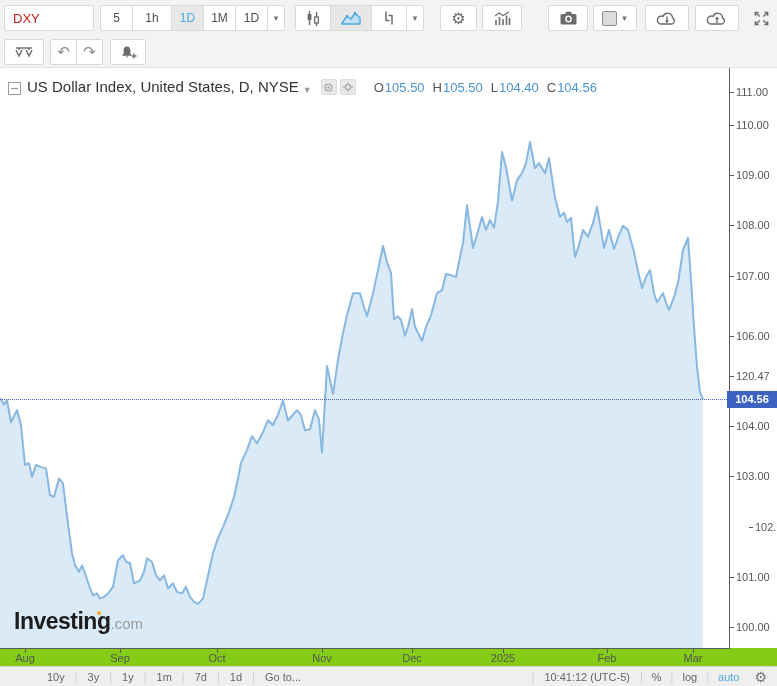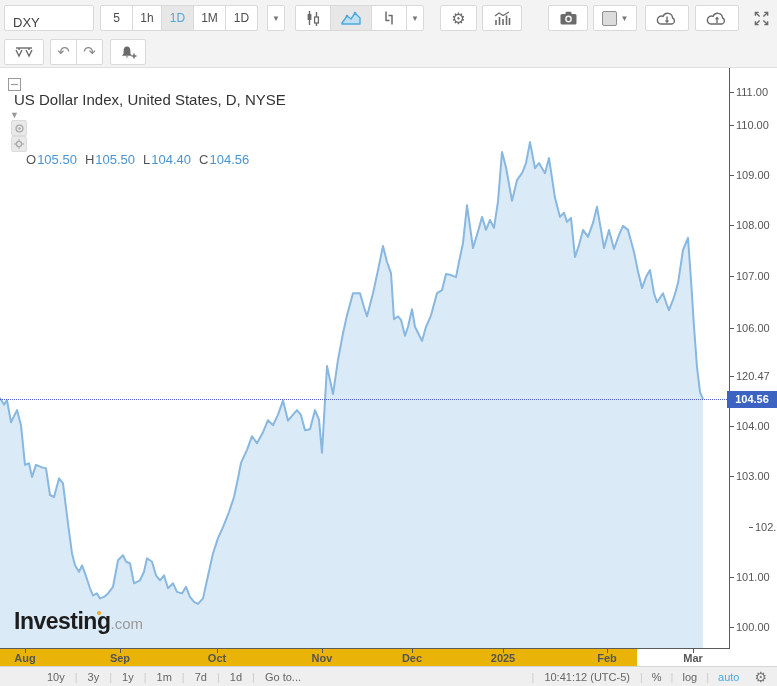--- a/index.html
+++ b/index.html
@@ -20,56 +20,56 @@
     font-size:12px; color:#4d4d4d; cursor:pointer; margin-left:-1px;
   }
   .btn:first-child { margin-left:0; border-radius:2px 0 0 2px; }
   .btn:last-child { border-radius:0 2px 2px 0; }
   .btn.single { border-radius:2px; margin-left:0; }
   .btn.active { background:#e7e7e7; color:#4fa8dd; }
   .caret { font-size:8px; color:#777; }
   #symbol-box {
     position:absolute; left:4px; top:5px; width:90px; height:26px;
     background:#fff; border:1px solid #d9d9d9; border-radius:2px;
-    font-size:13px; color:#404040; display:flex; align-items:flex-end; padding-left:8px;
+    font-size:13px; color:#b91c1c; display:flex; align-items:center; padding-left:8px;
   }
   .glyphbtn { font-size:16px; color:#6b6b6b; }
   
   #chart-pane { position:absolute; top:68px; left:0; width:777px; height:580px; background:#fff; }
   #plot-svg { position:absolute; left:0; top:0; }
   #price-axis {
     position:absolute; left:729px; top:0; width:48px; height:580px;
     border-left:1px solid #5a5a5a; background:#fff;
   }
   .ptick { position:absolute; left:6px; font-size:11px; color:#555; white-space:nowrap; }
   .ptick::before { content:""; position:absolute; left:-6px; top:6px; width:4px; height:1px; background:#5a5a5a; }
   #price-line { position:absolute; left:0; width:727px; height:0; border-top:1px dotted #4a5fc1; }
   #price-badge {
     position:absolute; left:727px; width:50px; height:17px; background:#3c62c2;
     color:#fff; font-size:11px; font-weight:bold; display:flex; align-items:center;
     justify-content:center; z-index:3;
   }
   
-  #legend { position:absolute; left:8px; top:10px; display:flex; align-items:flex-start; z-index:2;flex-direction:column; }
+  #legend { position:absolute; left:8px; top:10px; display:flex; align-items:flex-end; z-index:2; }
   #legend .title { font-size:15px; color:#333; margin:0 2px 0 6px; }
   #legend .tcaret { font-size:9px; color:#999; margin:2px 6px 0 2px; }
   .mini-btn {
     width:16px; height:16px; background:#e9e9e9; border:1px solid #dcdcdc; border-radius:2px;
     display:flex; align-items:center; justify-content:center; margin-left:3px; cursor:pointer;
   }
   .ohlc { display:flex; align-items:center; margin-left:10px; font-size:13px; }
   .ohlc .k { color:#555; margin-left:8px; }
   .ohlc .v { color:#4a94d0; margin-left:1px; }
   
   #watermark { position:absolute; left:14px; top:540px; z-index:1; }
   #wm-main { font-size:23px; font-weight:bold; color:#1d1d1d; letter-spacing:-0.5px; position:relative; }
   #wm-dot { position:absolute; width:4px; height:4px; border-radius:50%; background:#f7a823; left:83px; top:3px; }
   #wm-suffix { font-size:15px; color:#9a9a9a; }
   
-  #time-axis { position:absolute; top:648px; left:0; width:637px; height:18px; background:#eab308;font-weight:bold; }
+  #time-axis { position:absolute; top:648px; left:0; width:777px; height:18px; background:#84cc16; }
   #time-axis-line { position:absolute; left:0; top:0; width:730px; height:1px; background:#5a5a5a; }
   .mtick { position:absolute; top:1px; width:1px; height:4px; background:#5a5a5a; }
   .mlabel { position:absolute; top:4px; transform:translateX(-50%); font-size:11px; color:#555; }
   
   #bottom-bar {
     position:absolute; top:666px; left:0; width:777px; height:20px;
     background:#efefef; border-top:1px solid #d5d5d5;
     display:flex; align-items:center; font-size:11px; color:#666;
   }
   .rng { padding:0 10px; cursor:pointer; }
@@ -83,21 +83,21 @@
 </style>
 </head>
 <body>
 
 <div id="tb1" class="tb">
   <div id="symbol-box">
     <span>DXY</span>
   </div>
   <div class="grp" style="left:100px;" id="interval-group">
       <div class="btn" style="width: 33px;">5</div>
-      <div class="btn" style="width: 30px;">1h</div>
+      <div class="btn" style="width: 40px;">1h</div>
       <div class="btn active" style="width: 33px;">1D</div>
       <div class="btn" style="width: 33px;">1M</div>
       <div class="btn" style="width: 33px;">1D</div>
     </div>
   <div class="grp" style="left:267px;">
     <div class="btn" style="width:18px;">
       <span class="caret">▼</span>
     </div>
   </div>
   <div class="grp" style="left:295px;">
@@ -273,21 +273,21 @@
 
   <div id="price-line" style="top: 330.588px;"></div>
   <div id="price-badge" style="top: 322.588px;">104.56</div>
 
   <div id="price-axis">
       <span class="ptick" style="top: 18px;">111.00</span>
       <span class="ptick" style="top: 51px;">110.00</span>
       <span class="ptick" style="top: 101.2px;">109.00</span>
       <span class="ptick" style="top: 151.4px;">108.00</span>
       <span class="ptick" style="top: 201.6px;">107.00</span>
-      <span class="ptick" style="top: 254px;">106.00</span>
+      <span class="ptick" style="top: 262px;">106.00</span>
       <span class="ptick" style="top: 302px;">120.47</span>
       <span class="ptick" style="top: 352.2px;">104.00</span>
       <span class="ptick" style="top: 402.4px;">103.00</span>
       <span class="ptick" style="top: 452.6px; margin-left: 19px;">102.00</span>
       <span class="ptick" style="top: 502.8px;">101.00</span>
       <span class="ptick" style="top: 553px;">100.00</span>
     </div>
 </div>
 
 <div id="time-axis">

